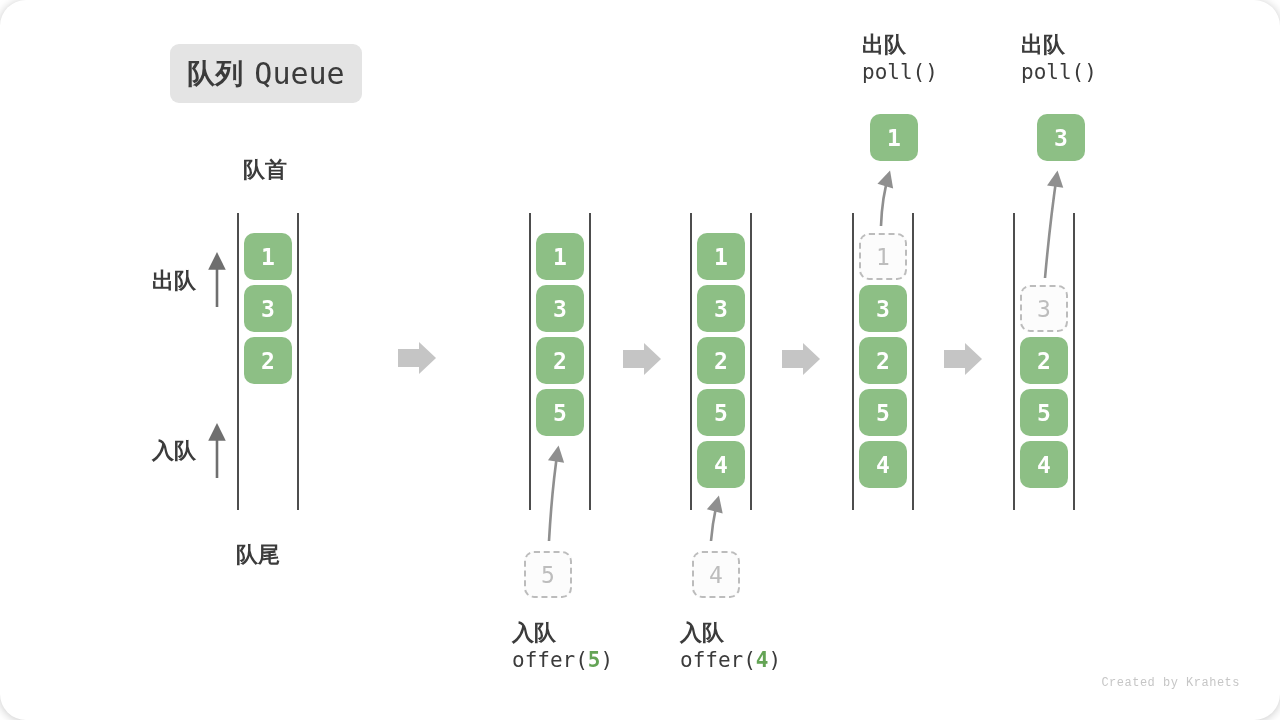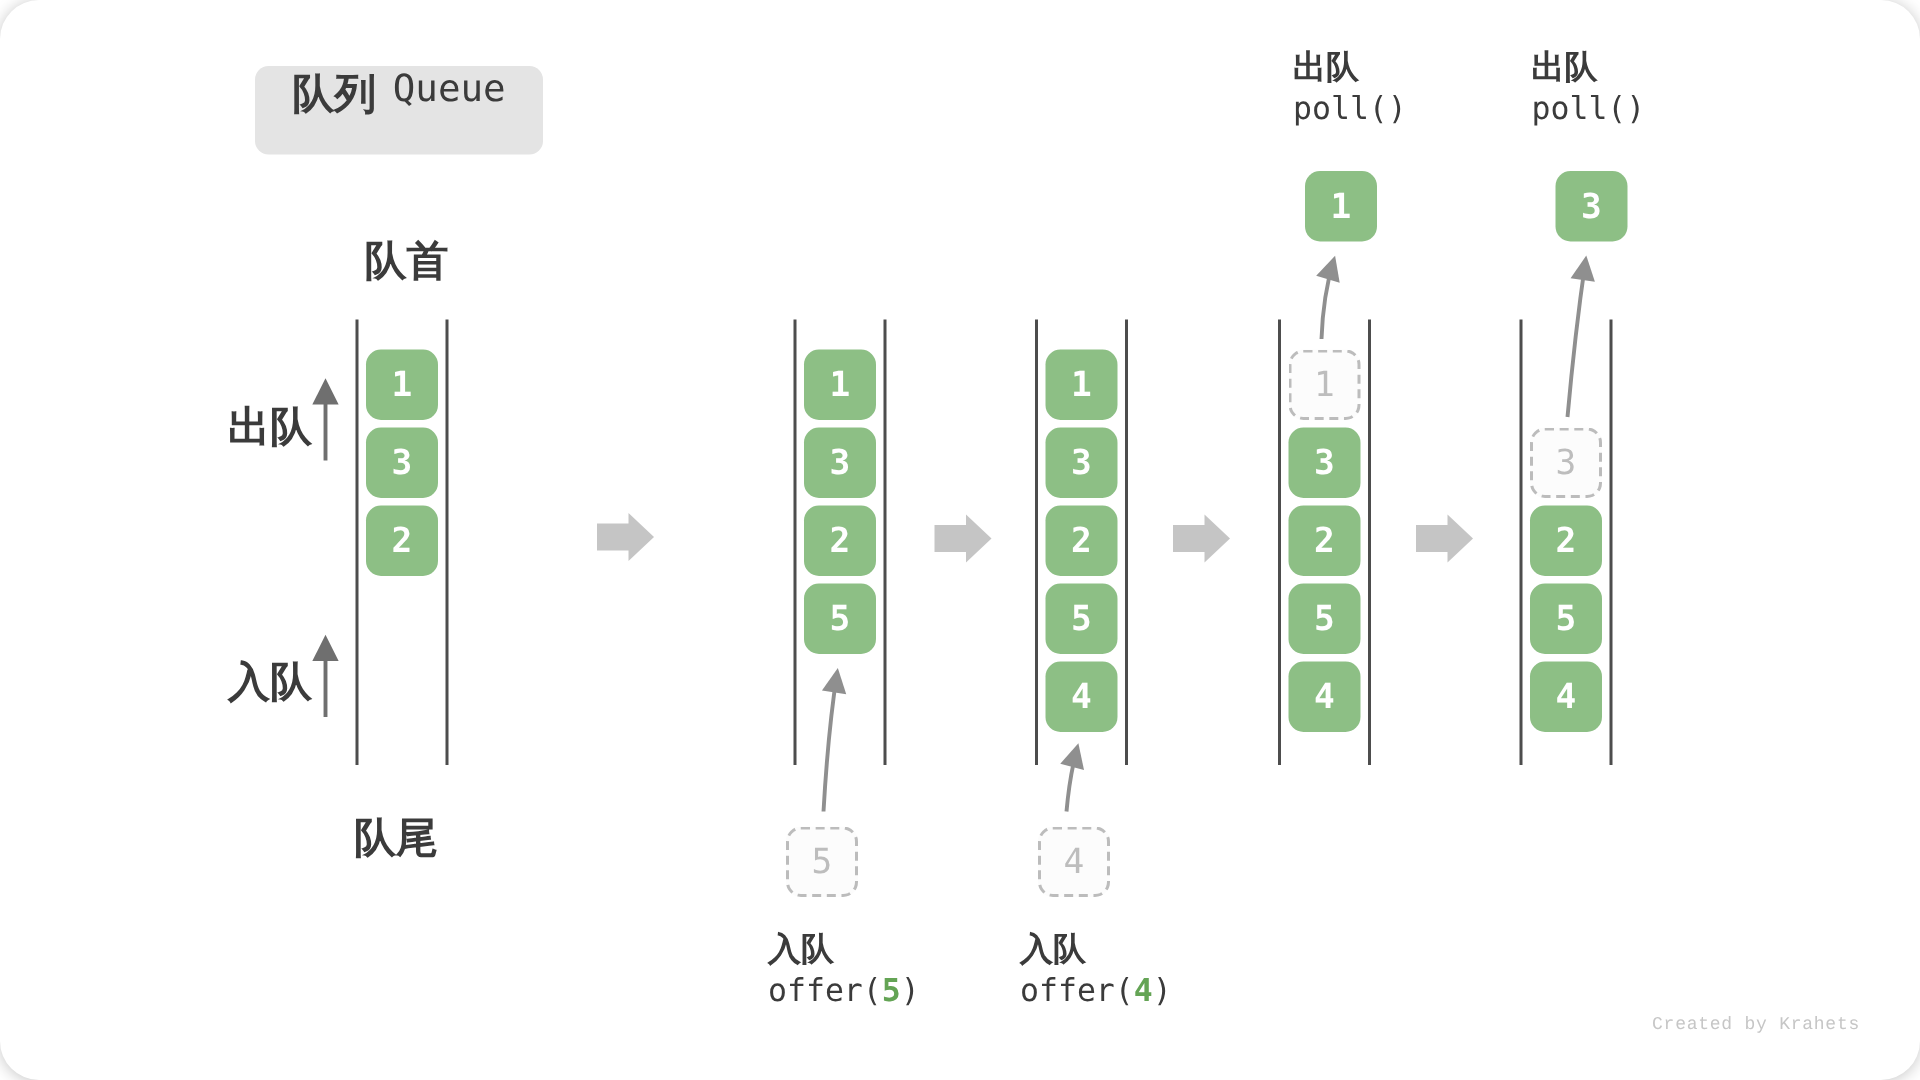--- a/index.html
+++ b/index.html
@@ -7,28 +7,28 @@
     position:relative; width:1280px; height:720px; overflow:hidden;
     background:#ffffff; border-radius:26px;
     box-shadow: 0 1px 10px rgba(0,0,0,0.22);
     font-family:"DejaVu Sans","Liberation Sans",sans-serif;
   }
   #overlay { position:absolute; left:0; top:0; width:1280px; height:720px; }
 
   .badge {
     position:absolute; left:170px; top:44px; width:192px; height:59px;
     background:var(--badge-bg,#e4e4e4); border-radius:9px;
-    display:flex; justify-content:center; gap:11px;
+    display:flex; align-items:center; justify-content:center; gap:11px;
     color:var(--text-dark,#3b3b3b);
   }
   .badge-zh { font-size:28px; font-weight:bold; }
-  .badge-en { font-family:"DejaVu Sans Mono","Liberation Mono",monospace; font-size:25px; }
+  .badge-en { font-family:"DejaVu Sans Mono","Liberation Mono",monospace; font-size:30px; }
 
   .zh-label {
-    position:absolute; font-size:28px; font-weight:bold;
+    position:absolute; font-size:22px; font-weight:bold;
     color:var(--text-dark,#3b3b3b); white-space:nowrap;
   }
 
   .op { position:absolute; white-space:nowrap; color:var(--text-dark,#3b3b3b); }
   .op-zh { font-size:22px; font-weight:bold; }
   .op-code {
     font-family:"DejaVu Sans Mono","Liberation Mono",monospace;
     font-size:21px; font-weight:500;
   }
   .op-code .arg { color:var(--accent-green,#64a455); font-weight:bold; }

